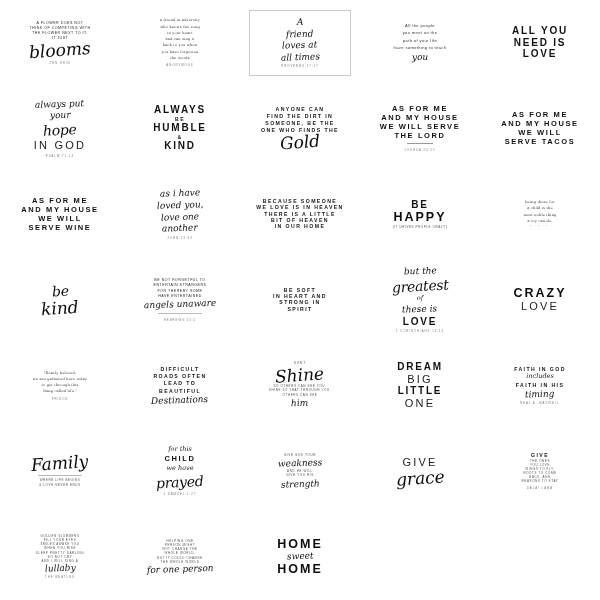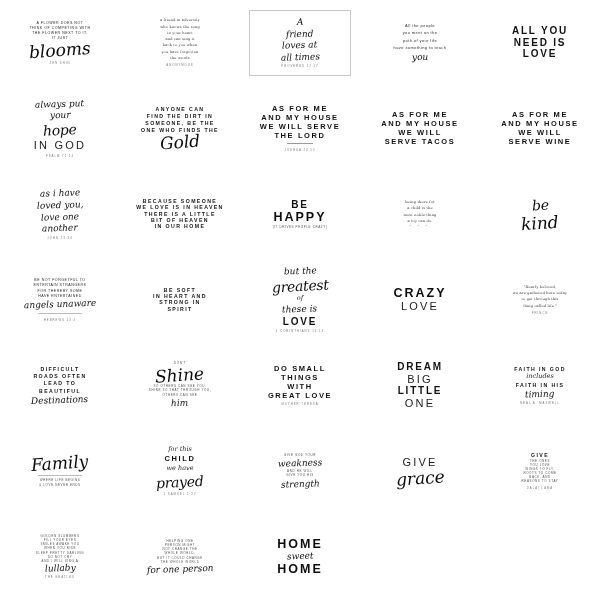--- a/index.html
+++ b/index.html
@@ -222,20 +222,29 @@
   <div class="cell">
     <div class="art">
       <div class="script-sm">always put</div>
       <div class="script-sm">your</div>
       <div class="script">hope</div>
       <div class="caps-thin">IN GOD</div>
       <div class="ref">PSALM 71:14</div>
     </div>
   </div>
 
+  <div class="cell">
+    <div class="art stack-tight">
+      <div class="caps-lg">ALWAYS</div>
+      <div class="small-caps">BE</div>
+      <div class="caps-lg">HUMBLE</div>
+      <div class="small-caps">&amp;</div>
+      <div class="caps-lg">KIND</div>
+    </div>
+  </div>
 
   <div class="cell">
     <div class="art">
       <div class="small-caps">ANYONE CAN</div>
       <div class="small-caps">FIND THE DIRT IN</div>
       <div class="small-caps">SOMEONE, BE THE</div>
       <div class="small-caps">ONE WHO FINDS THE</div>
       <div class="script-lg">Gold</div>
     </div>
   </div>
@@ -378,29 +387,20 @@
     <div class="art">
       <div class="micro">DON'T</div>
       <div class="script-lg">Shine</div>
       <div class="micro">SO OTHERS CAN SEE YOU.</div>
       <div class="micro">SHINE SO THAT THROUGH YOU,</div>
       <div class="micro">OTHERS CAN SEE</div>
       <div class="script-sm">him</div>
     </div>
   </div>
 
-  <div class="cell">
-    <div class="art stack-tight">
-      <div class="caps">DO SMALL</div>
-      <div class="caps">THINGS</div>
-      <div class="caps">WITH</div>
-      <div class="caps">GREAT LOVE</div>
-      <div class="ref">MOTHER TERESA</div>
-    </div>
-  </div>
 
   <div class="cell">
     <div class="art stack-tight">
       <div class="caps-lg">DREAM</div>
       <div class="caps-thin">BIG</div>
       <div class="caps-lg">LITTLE</div>
       <div class="caps-thin">ONE</div>
     </div>
   </div>
 

